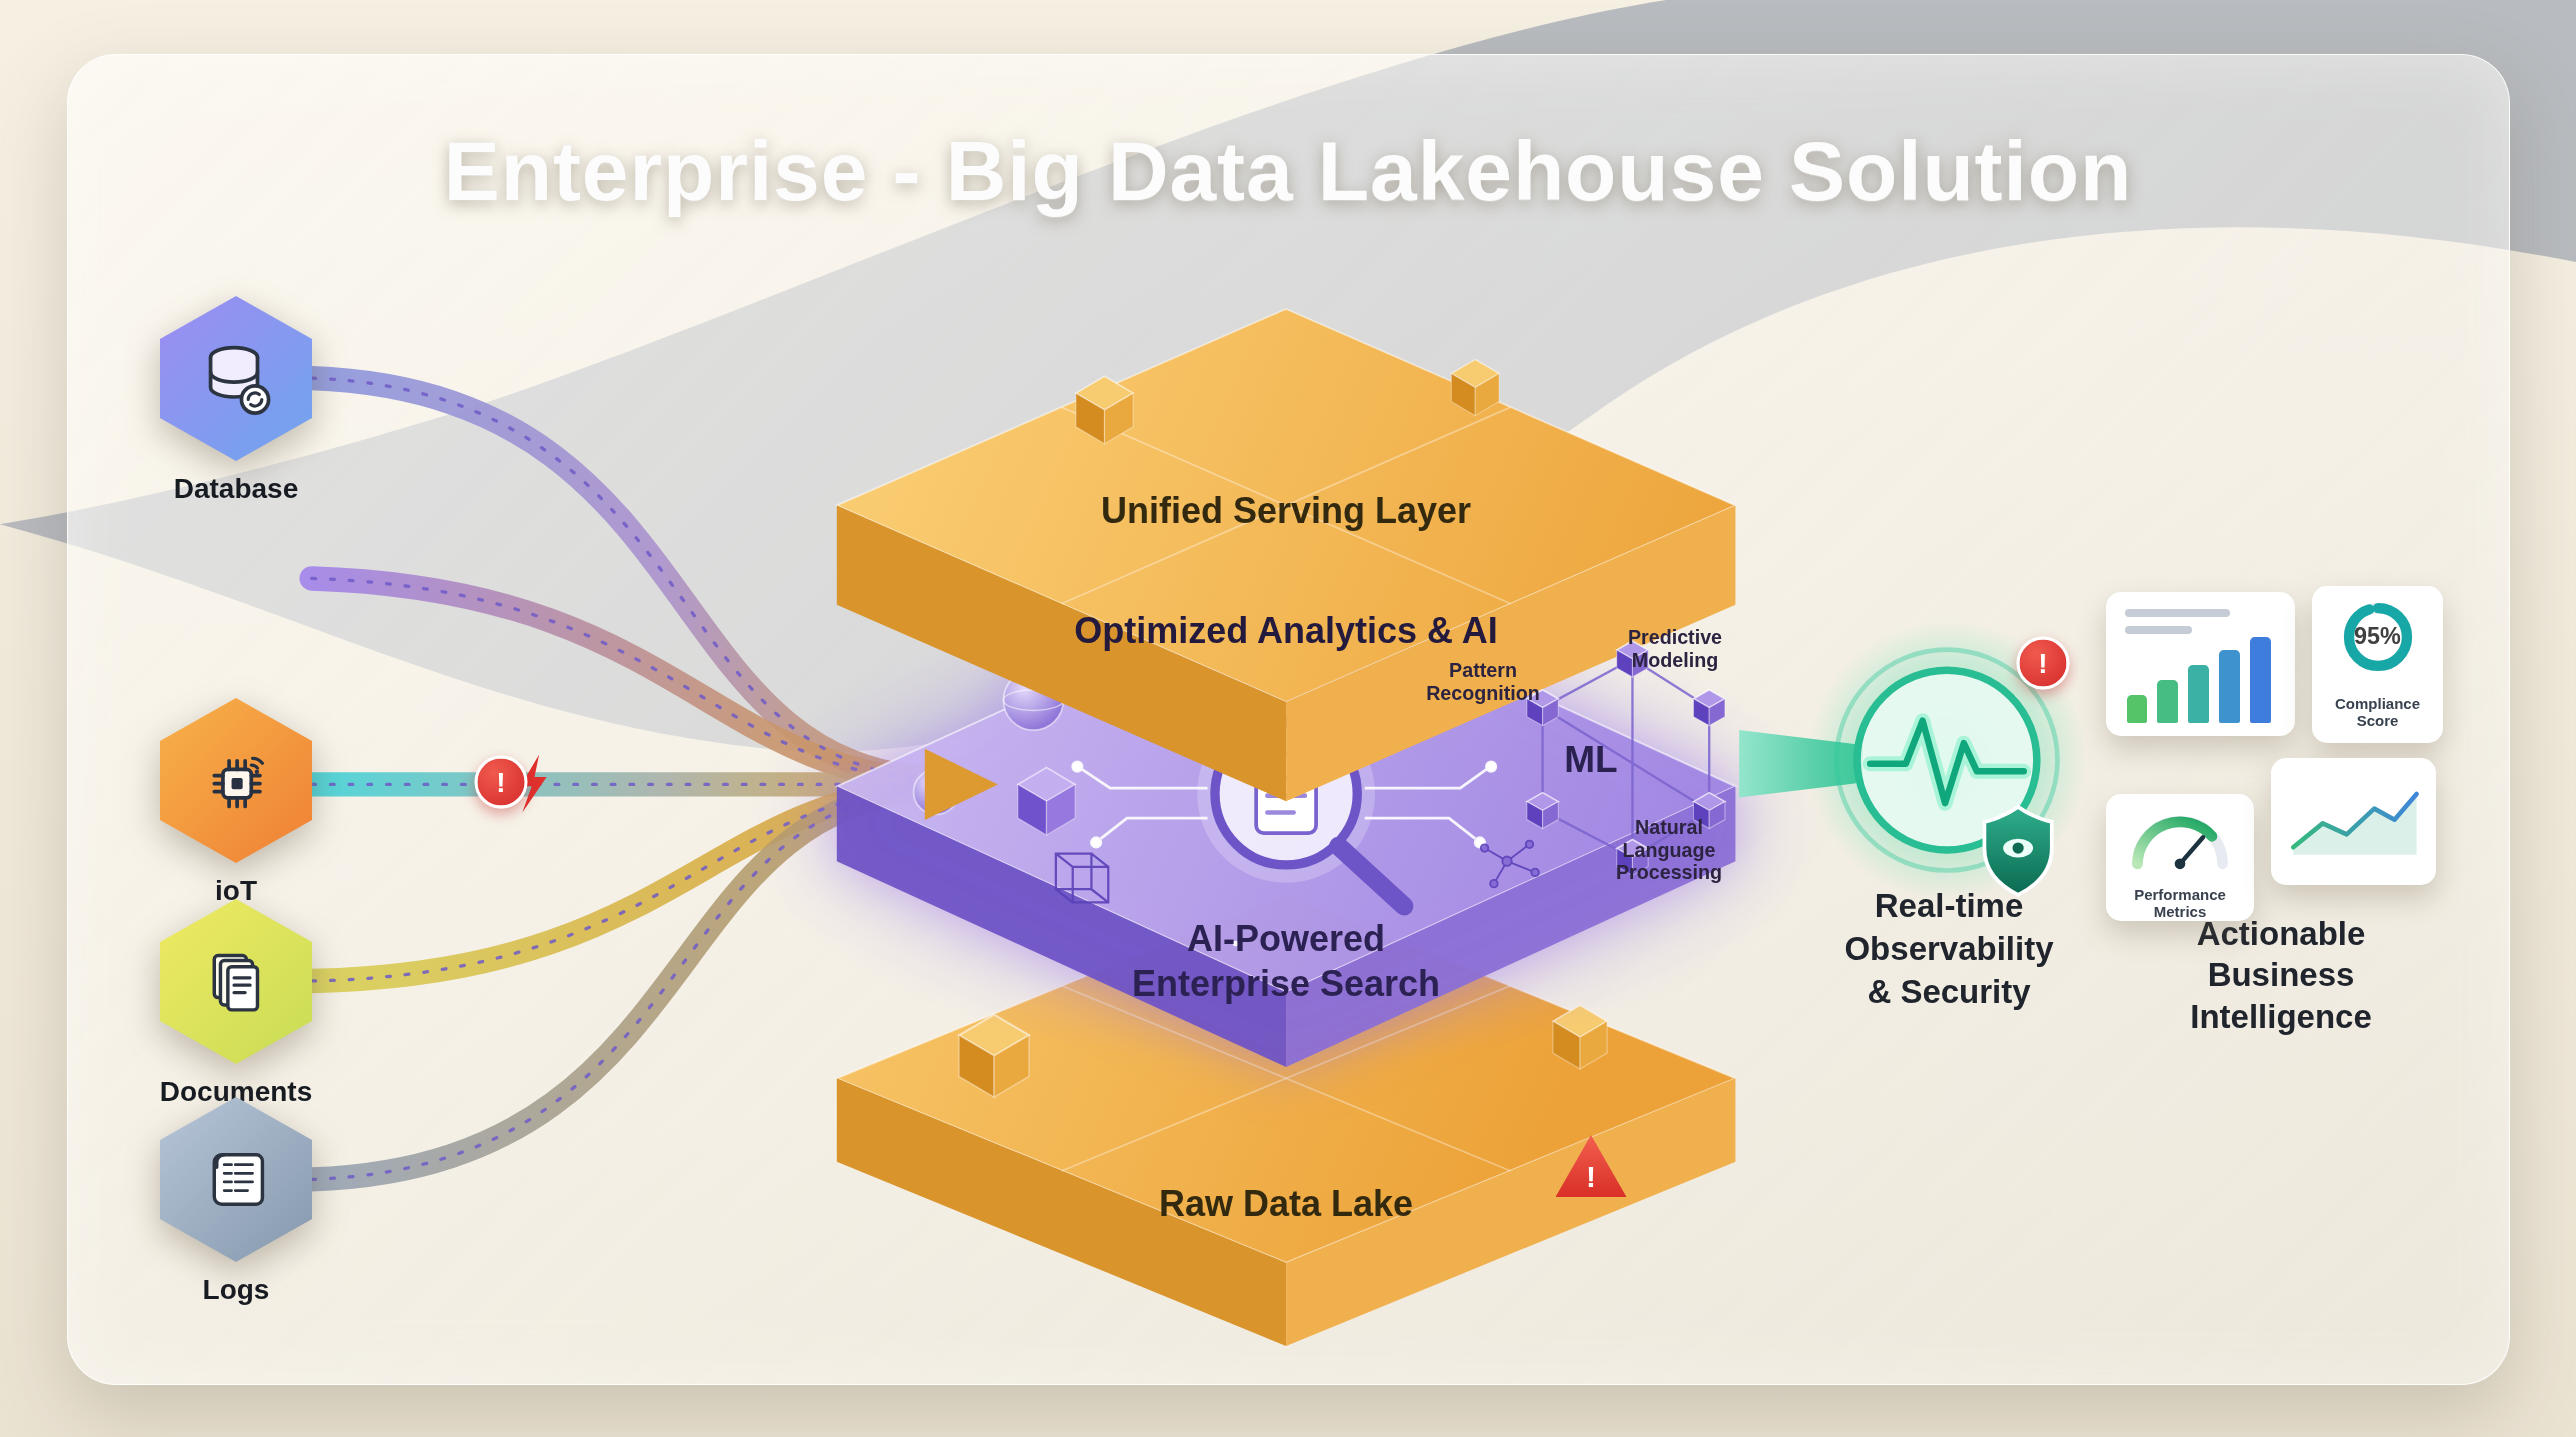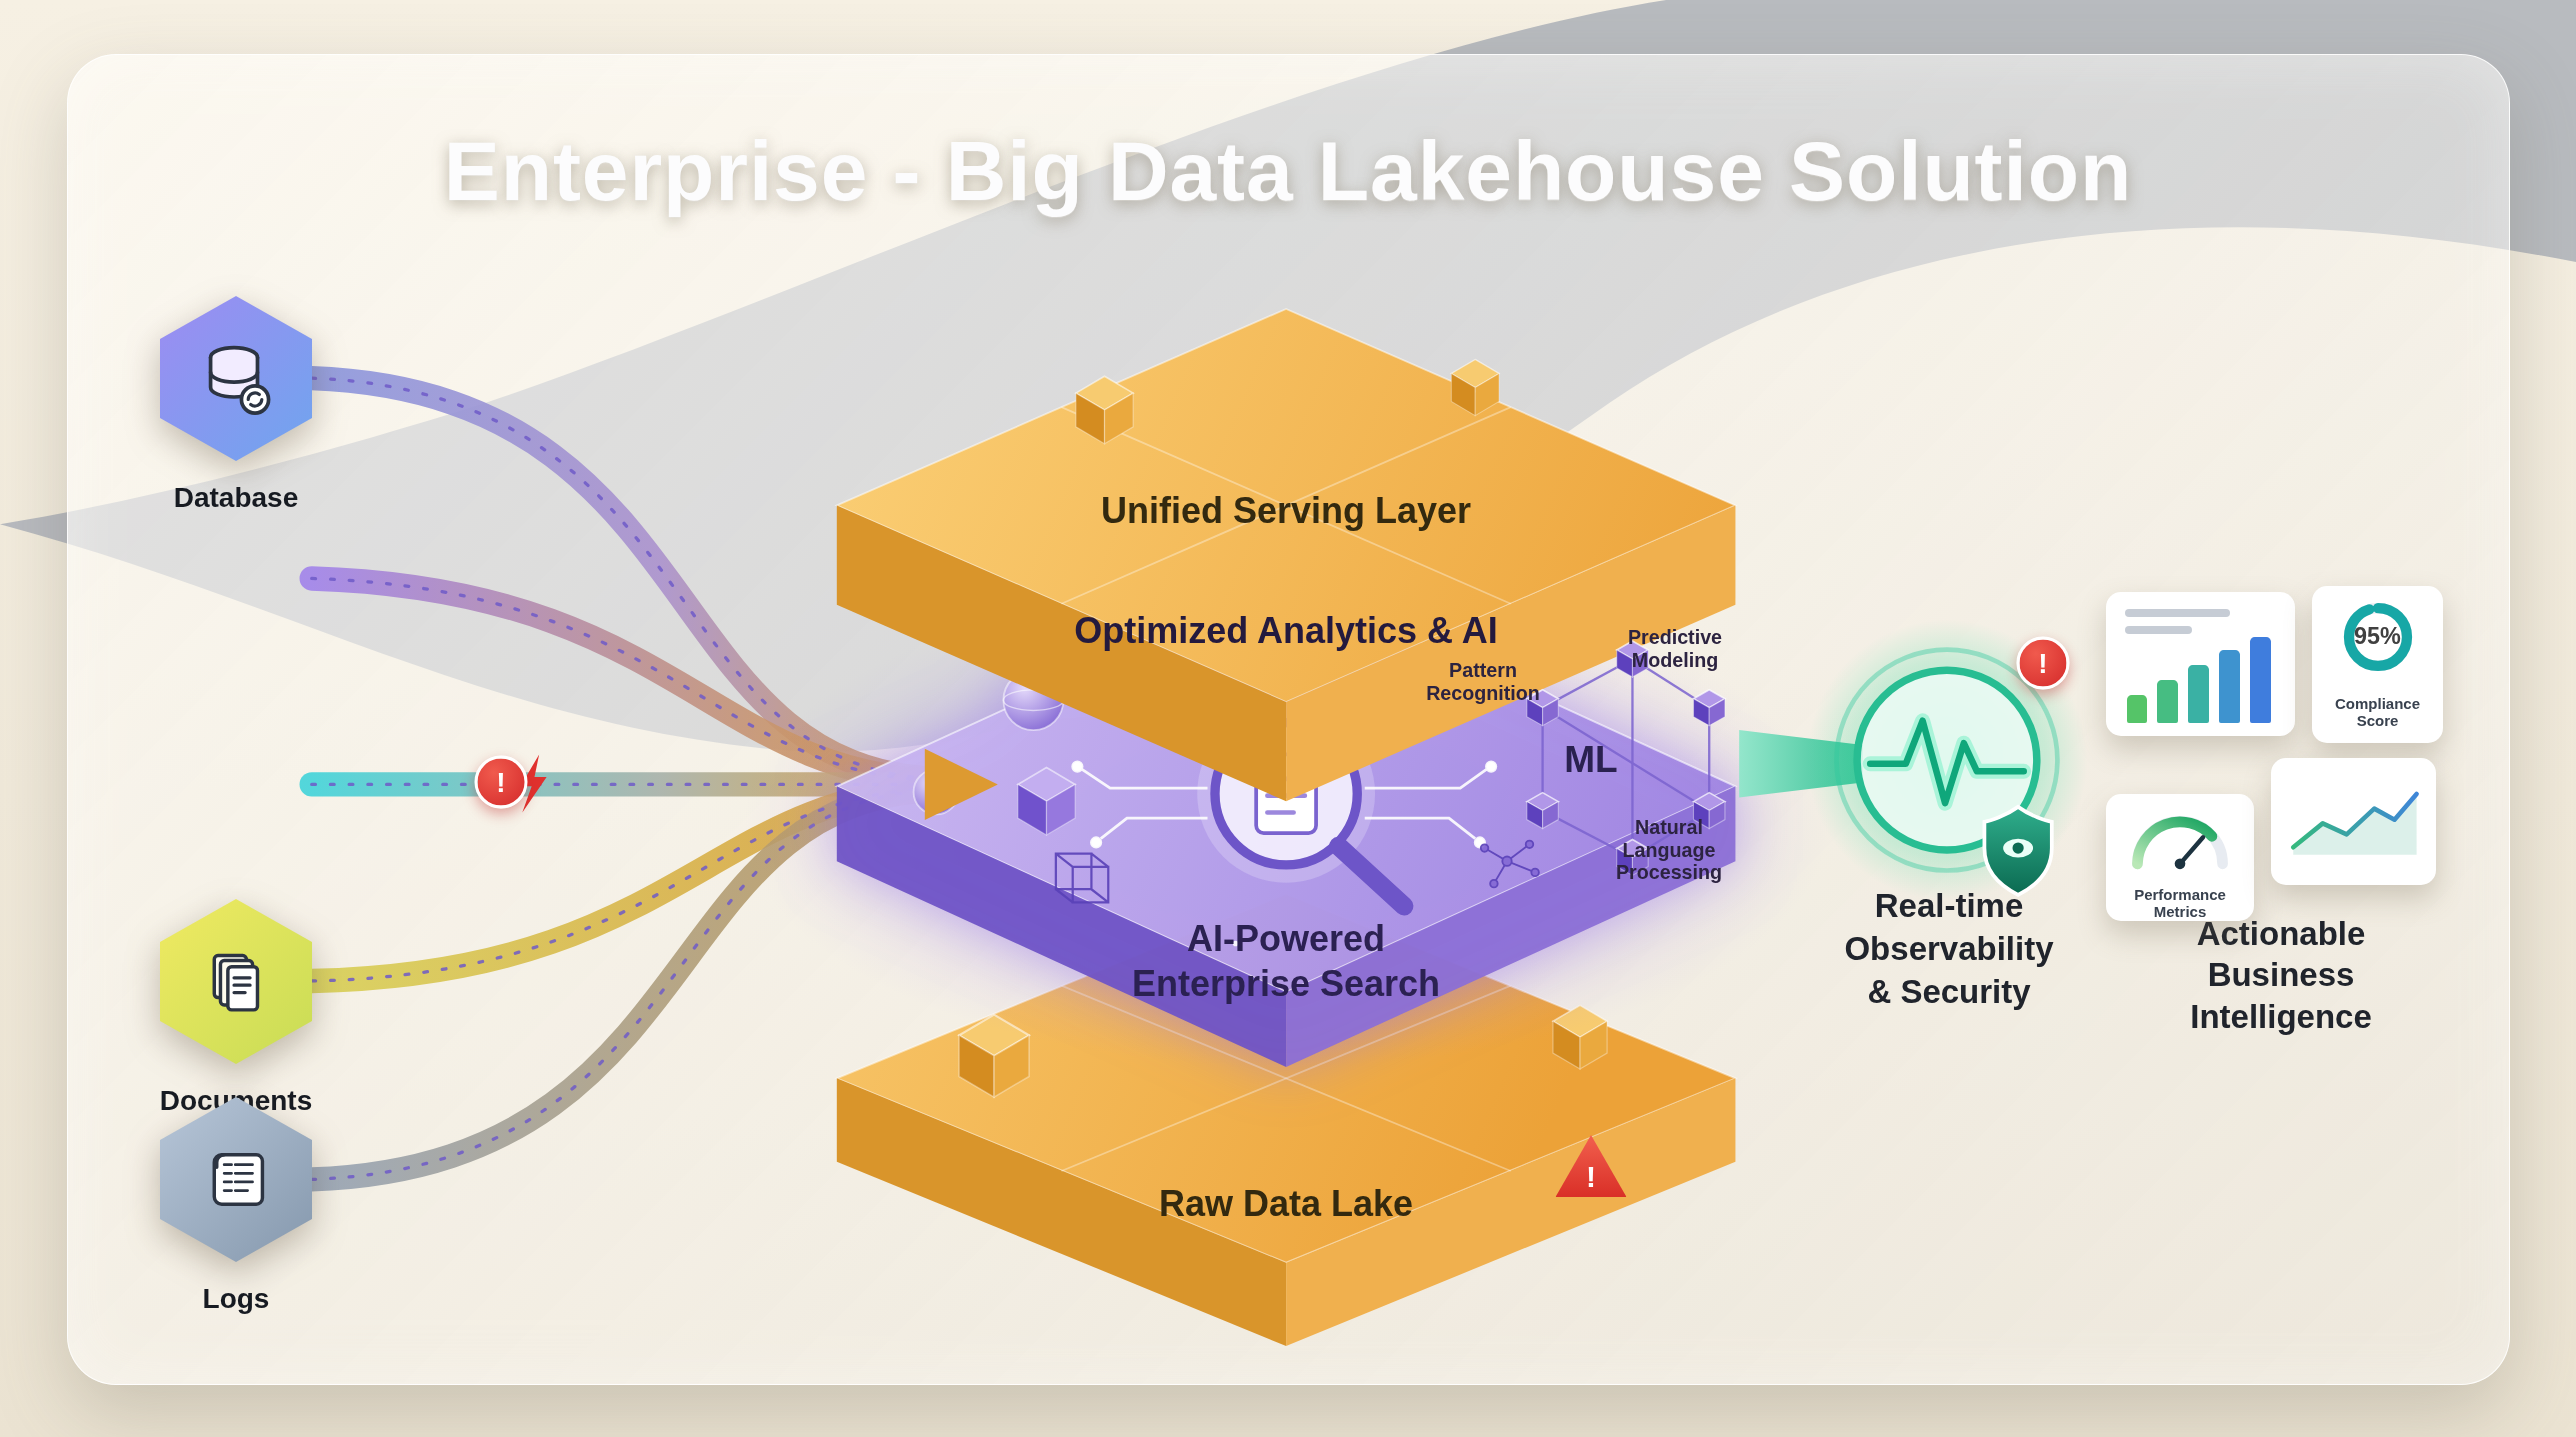--- a/index.html
+++ b/index.html
@@ -16,21 +16,21 @@
     border:1.9px solid rgba(255,255,255,0.9);
     box-shadow:0 28px 75px rgba(100,95,80,0.25), inset 0 0 66px rgba(255,255,255,0.35);
   }
   .title{
     position:absolute;left:0;right:0;top:129px;text-align:center;
     font-size:84px;font-weight:700;letter-spacing:0.9px;color:#fcfcfd;line-height:1;
     text-shadow:0 3.7px 15px rgba(135,125,105,0.55),0 0.9px 0 rgba(255,255,255,0.5);
   }
   .scene{position:absolute;inset:0;pointer-events:none;}
   
-  .source{position:absolute;left:133px;width:206px;display:flex;flex-direction:column;align-items:center;gap:21px;}
+  .source{position:absolute;left:133px;width:206px;display:flex;flex-direction:column;align-items:center;gap:12px;}
   .hex-wrap{filter:drop-shadow(0 11.2px 17px rgba(90,75,55,0.35));}
   .hex{width:152px;height:165px;display:flex;align-items:center;justify-content:center;
        clip-path:polygon(50% 0,100% 26%,100% 74%,50% 100%,0 74%,0 26%);}
   .hex-db{background:linear-gradient(135deg,#9d8cf2,#6fa5ee);}
   .hex-api{background:linear-gradient(135deg,#b79bf5,#7e62e0);}
   .hex-iot{background:linear-gradient(135deg,#f7b24a,#ef8034);}
   .hex-docs{background:linear-gradient(135deg,#f0ea62,#c8dc55);}
   .hex-logs{background:linear-gradient(135deg,#b7c6d8,#8598ad);}
   .source-label{font-size:28px;font-weight:700;color:#171b22;}
   
@@ -295,20 +295,36 @@
             <circle cx="47" cy="49" r="11" fill="#ffffff"></circle>
             <path d="M41.5 49 a5.5 5.5 0 0 1 9 -4 M52.5 49 a5.5 5.5 0 0 1 -9 4" fill="none" stroke-width="2.6"></path>
           </g>
         </svg>
       </div>
     </div>
     <div class="source-label">Database</div>
   </div>
 
 
+  <div class="source" style="top:698px">
+    <div class="hex-wrap">
+      <div class="hex hex-iot">
+        <svg width="79" height="79" viewBox="0 0 64 64">
+          <g stroke="#273141" stroke-width="3" fill="none" stroke-linecap="round" stroke-linejoin="round">
+            <rect x="21" y="23" width="23" height="23" rx="4" fill="#fff7ee"></rect>
+            <rect x="28" y="30" width="9" height="9" rx="1.5" fill="#273141" stroke="none"></rect>
+            <path d="M26 23 V16 M32.5 23 V16 M39 23 V16 M26 46 V53 M32.5 46 V53 M39 46 V53 M21 28 H14 M21 34.5 H14 M21 41 H14 M44 28 H51 M44 34.5 H51 M44 41 H51"></path>
+            <path d="M45 14 a10 10 0 0 1 8 4 M44 19.5 a6 6 0 0 1 5 2.5" stroke-width="2.6"></path>
+            <circle cx="48.5" cy="25" r="1.8" fill="#273141" stroke="none"></circle>
+          </g>
+        </svg>
+      </div>
+    </div>
+    <div class="source-label">ioT</div>
+  </div>
 
   <div class="source" style="top:899px">
     <div class="hex-wrap">
       <div class="hex hex-docs">
         <svg width="79" height="79" viewBox="0 0 64 64">
           <g stroke="#2c3442" stroke-width="2.8" stroke-linejoin="round" stroke-linecap="round">
             <rect x="14" y="11" width="26" height="34" rx="3" fill="#fdfbee"></rect>
             <rect x="19" y="15" width="26" height="36" rx="3" fill="#fdfbee"></rect>
             <rect x="25" y="20" width="24" height="35" rx="3" fill="#ffffff"></rect>
             <path d="M30 29 h13 M30 35 h13 M30 41 h9" stroke-width="2.6"></path>

